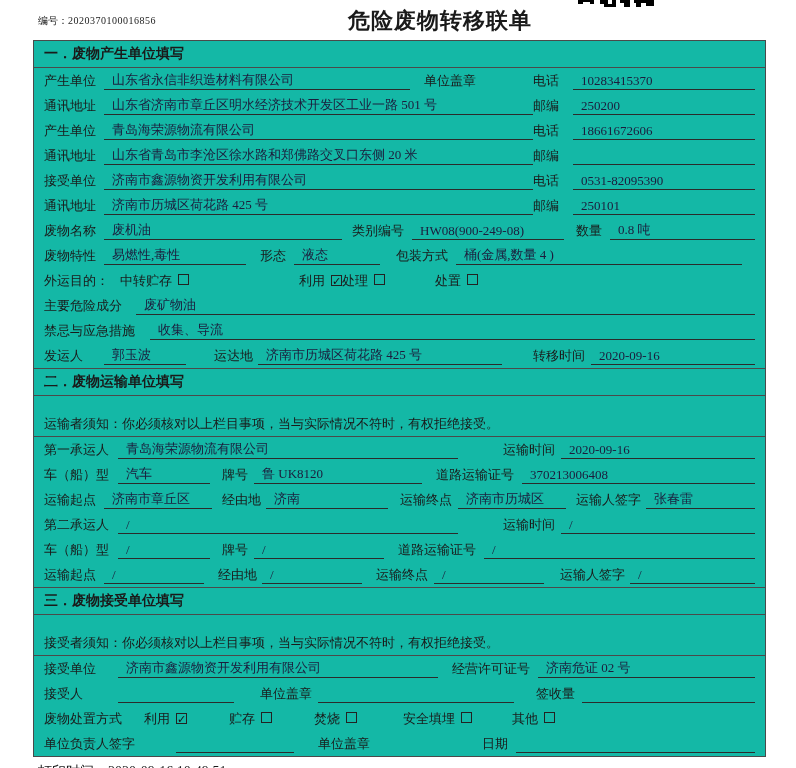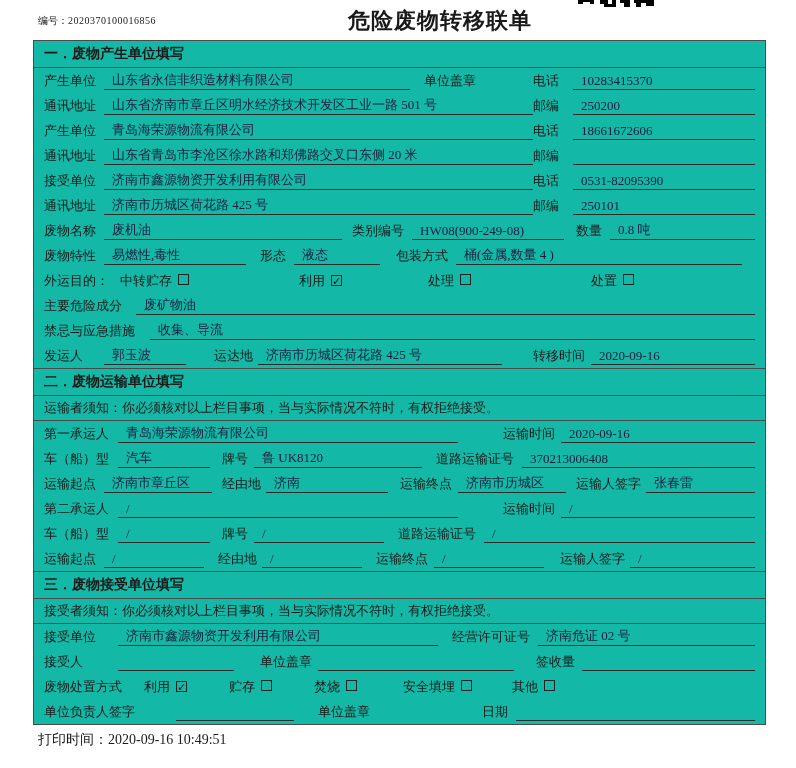--- a/index.html
+++ b/index.html
@@ -17,21 +17,21 @@
 
   
   .box { margin-left:33px; width:733px; border:1px solid #4a4a4a; background:#14b8a6; }
 
   .sec-title { height:27px; display:flex; align-items:center; padding-left:10px;
     font-size:14px; font-weight:bold; border-bottom:1px solid #4a4a4a; }
   .sec { border-bottom:1px solid #4a4a4a; }
   .sec:last-child { border-bottom:none; }
 
   .notice { height:25px; display:flex; align-items:center; padding-left:10px;
-    font-size:13px; border-bottom:1px solid #4a4a4a; }
+    font-size:13px; border-bottom:1px solid #4a4a4a;margin-top:16px; }
 
   .row { height:25px; display:flex; align-items:flex-end; padding:0 10px 3px 10px;
     font-size:13px; white-space:nowrap; }
   .lbl { flex-shrink:0; }
   .u { border-bottom:1px solid #2b2b2b; padding-left:8px; color:#1c1c3c; overflow:hidden; }
 
   .w-lbl   { width:60px; }
   .w-lbl5  { width:74px; }
   .val-a   { width:430px; }
   .rgrp    { margin-left:auto; display:flex; align-items:flex-end; width:222px; flex-shrink:0; }
@@ -155,24 +155,24 @@
       </div>
 
       <div class="row">
         <span class="lbl" style="width:76px">外运目的：</span>
         <span>
           <span>中转贮存</span><span class="cb"></span>
         </span>
         <span style="margin-left:110px">
           <span>利用</span><span class="cb">✓</span>
         </span>
-        <span style="margin-left:86px">
+        <span style="">
           <span>处理</span><span class="cb"></span>
         </span>
-        <span style="margin-left:120px">
+        <span style="margin-left:50px">
           <span>处置</span><span class="cb"></span>
         </span>
       </div>
 
       <div class="row">
         <span class="lbl" style="width:92px">主要危险成分</span>
         <span class="u fill">废矿物油</span>
       </div>
 
       <div class="row">

